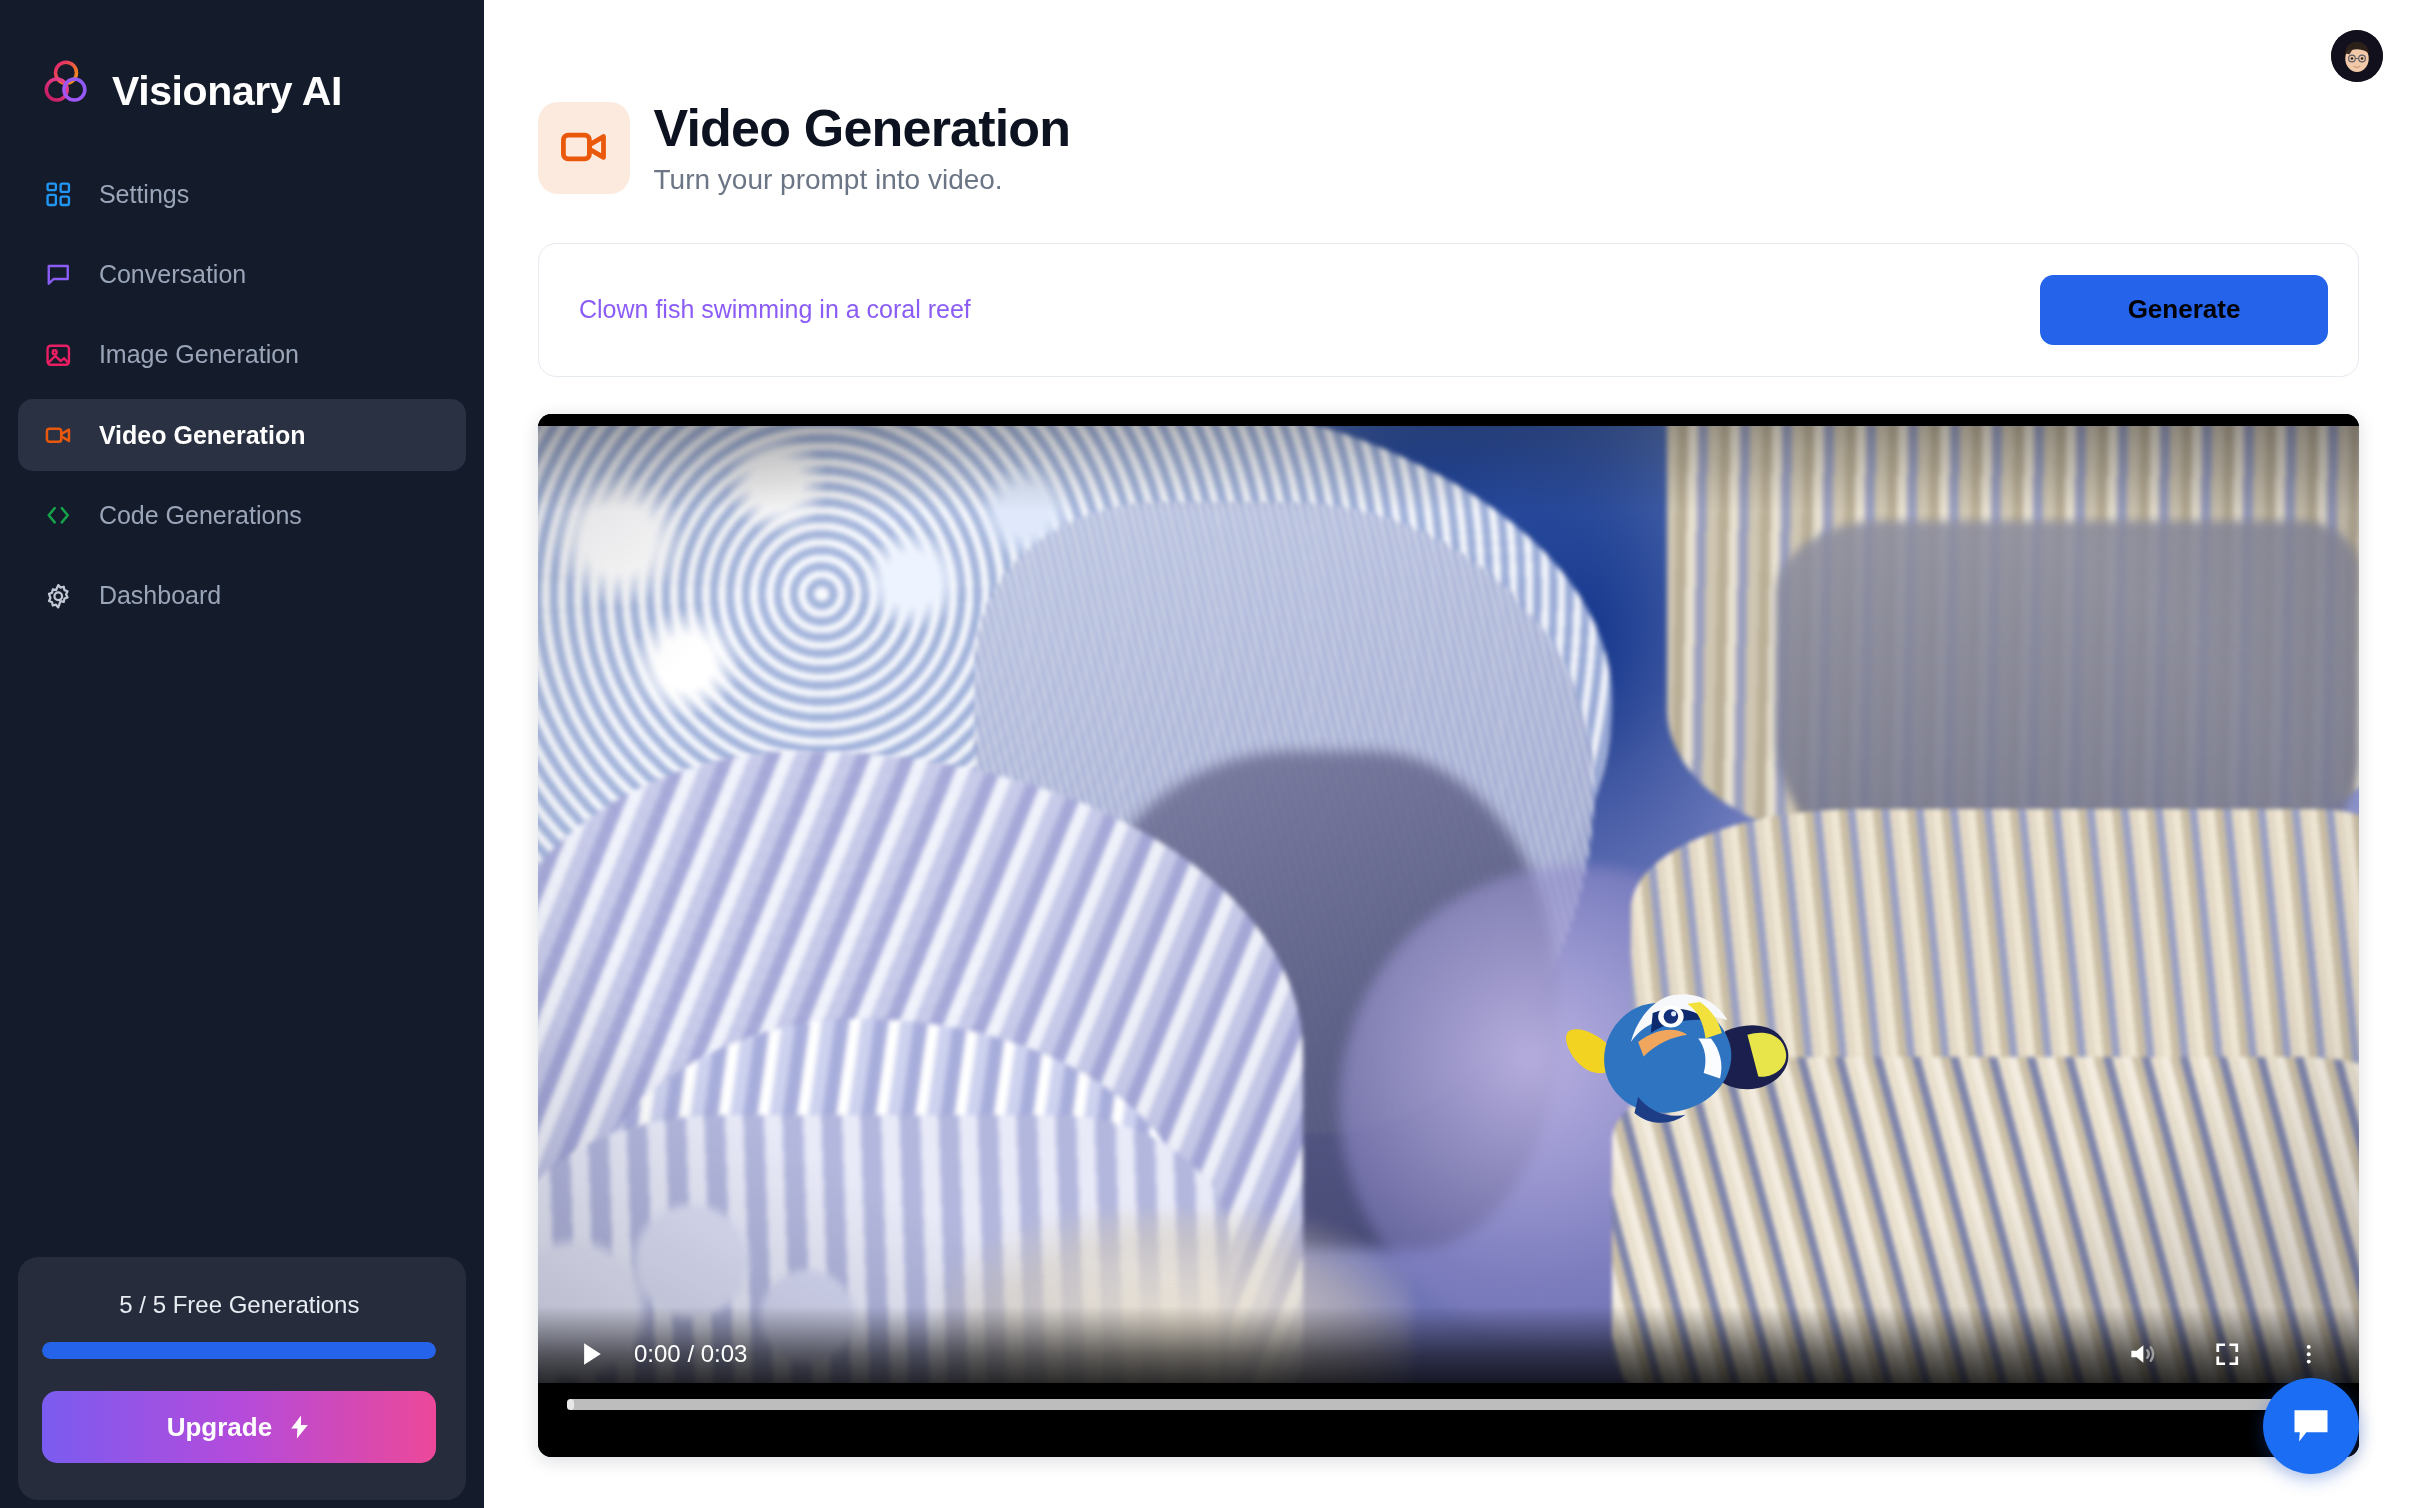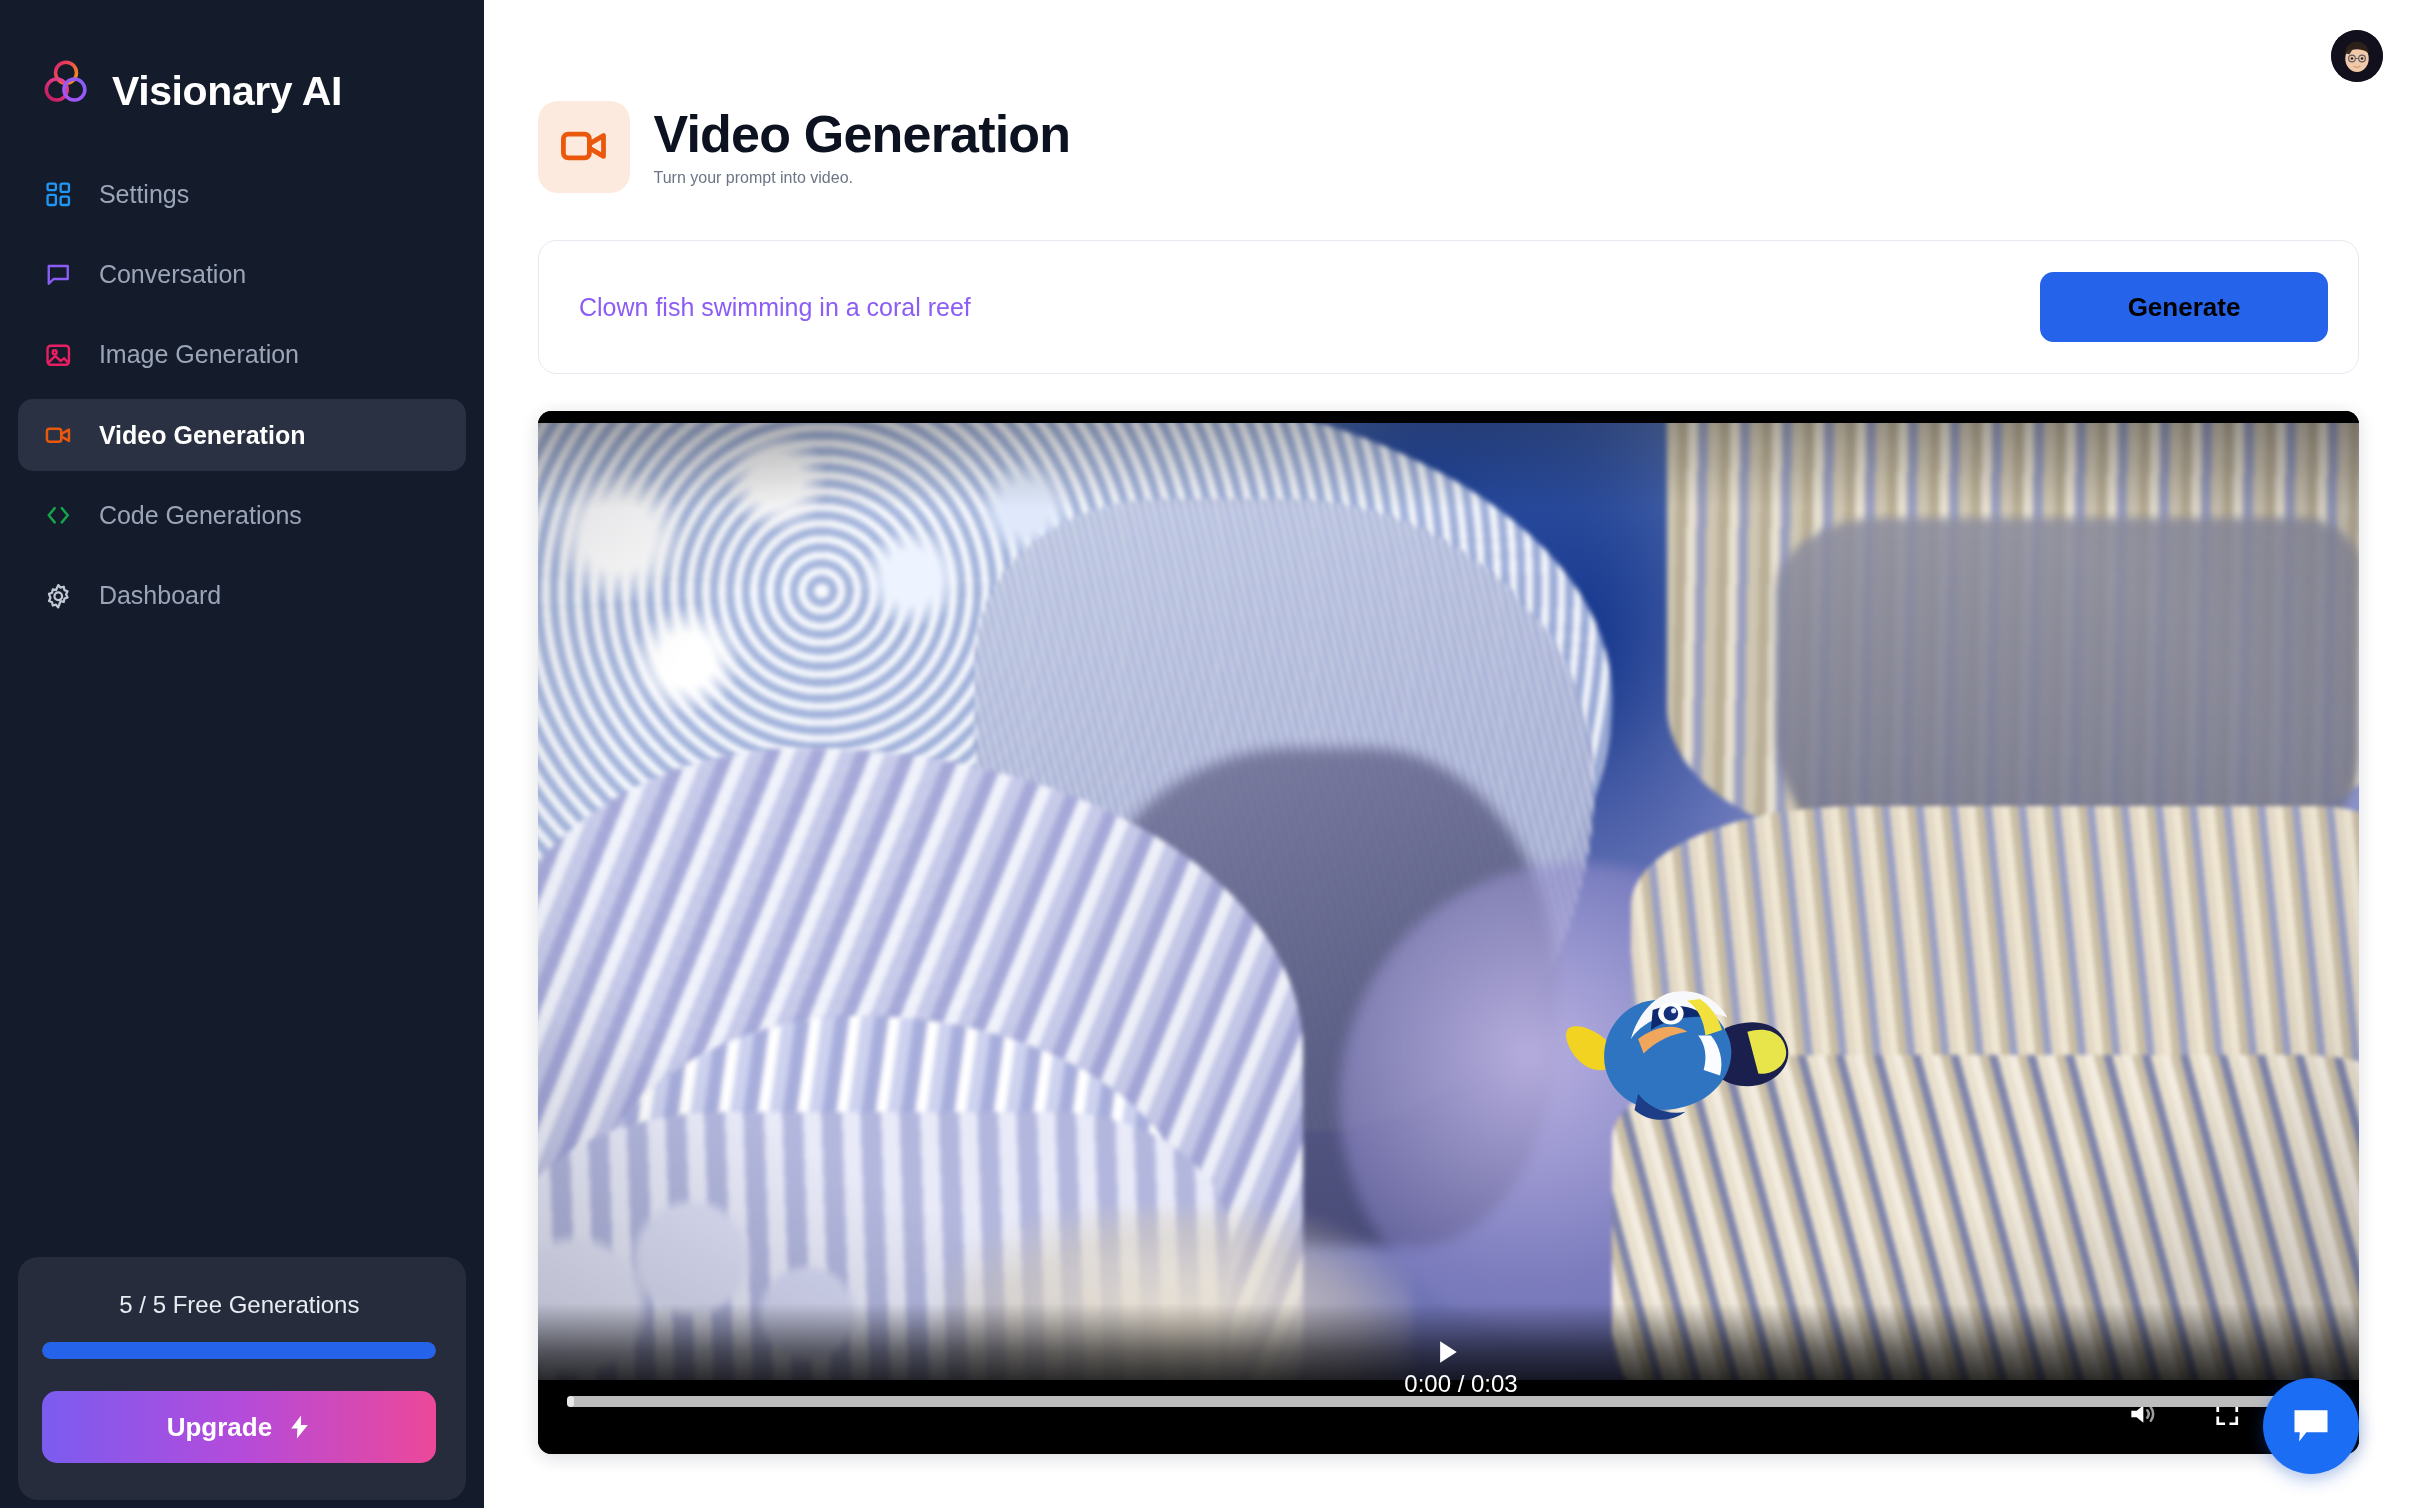--- a/index.html
+++ b/index.html
@@ -78,21 +78,21 @@
     position:absolute; top:30px; right:30px;
     width:52px; height:52px; border-radius:50%;
     background:#12101c; overflow:hidden; cursor:pointer;
   }
   .page-head { display:flex; align-items:center; gap:23.5px; padding-top:101px; }
   .head-tile {
     width:92px; height:92px; flex:0 0 92px; border-radius:20px;
     background:#fdeade; display:flex; align-items:center; justify-content:center;
   }
   .head-title { font-size:52px; font-weight:bold; color:#0d1220; letter-spacing:-0.8px; line-height:1.05; }
-  .head-sub { font-size:16px; color:#6b7585; margin-top:8.4px; }
+  .head-sub { font-size:28px; color:#6b7585; margin-top:8.4px; }
 
   
   .prompt-card {
     margin-top:47px; height:134px;
     border:1.7px solid #e5e9f0; border-radius:18.4px;
     background:#fff; display:flex; align-items:center;
     padding:0 30px 0 40px;
   }
   .prompt-input {
     flex:1; border:none; outline:none; background:transparent;
@@ -231,21 +231,21 @@
       radial-gradient(ellipse 85% 85% at 50% 45%, rgba(0,0,0,0) 55%, rgba(10,12,30,.30) 100%),
       linear-gradient(180deg, rgba(0,0,0,.25) 0%, rgba(0,0,0,0) 9%);
     pointer-events:none;
   }
 
   
   .controls {
     position:absolute; left:0; right:0; bottom:0; height:151px; z-index:8;
     background:linear-gradient(180deg, rgba(0,0,0,0) 0%, rgba(0,0,0,.55) 32%, rgba(0,0,0,.97) 66%, #000 100%);
   }
-  .ctl-row { position:absolute; left:39px; right:39px; top:30px; display:flex; align-items:center;flex-direction:column; }
+  .ctl-row { position:absolute; left:39px; right:39px; top:30px; display:flex; align-items:center; }
   .play-btn { width:32px; height:37px; cursor:pointer; display:flex; align-items:center; }
   .timecode { font-size:24px; color:#fff; margin-left:25px; white-space:nowrap; }
   .ctl-right { margin-left:auto; display:flex; align-items:center; gap:55px; }
   .ctl-icon { cursor:pointer; display:flex; align-items:center; justify-content:center; }
   .scrub {
     position:absolute; left:28.5px; right:28.5px; bottom:47px;
     height:11px; border-radius:5.9px; background:#bdbdbd;
   }
   .scrub-played { height:100%; width:0.4%; background:#e8e8e8; border-radius:5.9px; }
 

